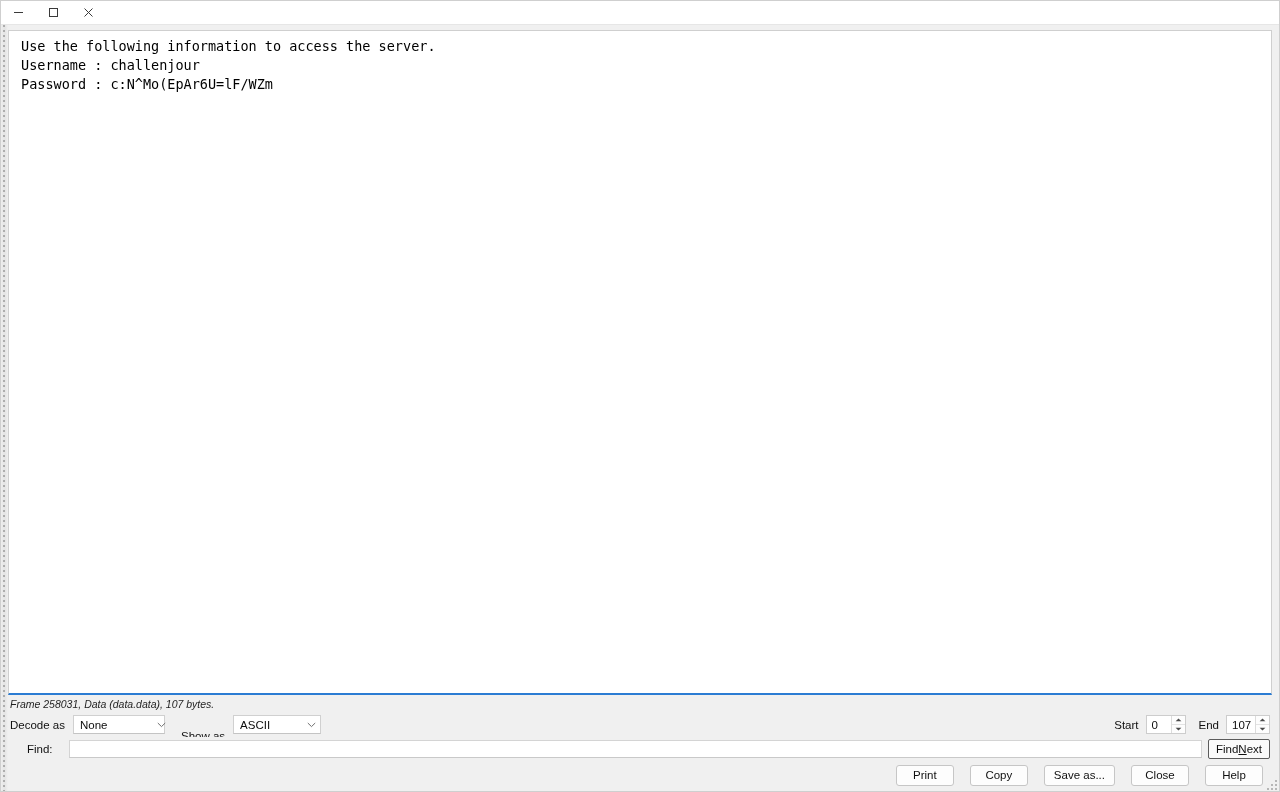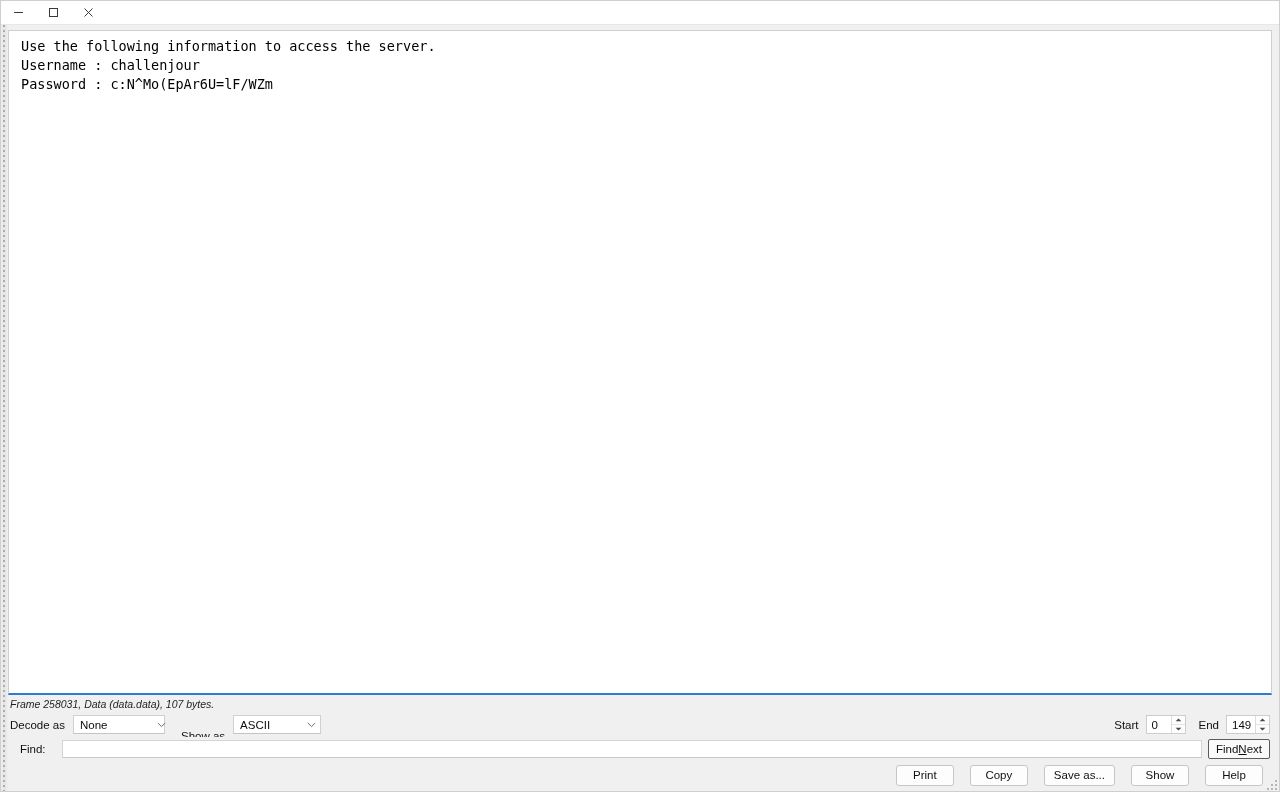--- a/index.html
+++ b/index.html
@@ -215,21 +215,21 @@
   }
   .spin div:first-child { border-bottom: 1px solid #e3e3e3; }
   .nf-start { width: 40px; }
   .nf-end   { width: 44px; }
 
   
   .find-row {
     height: 24px;
     display: flex;
     align-items: center;
-    padding: 0 9px 0 19px;
+    padding: 0 9px 0 26px;
     background: #f0f0f0;
   }
   .find-input {
     flex: 1;
     height: 18px;
     margin: 0 6px 0 16px;
     background: #ffffff;
     border: 1px solid #d4d4d4;
     border-bottom: 1px solid #c9c9c9;
     box-sizing: border-box;
@@ -367,21 +367,21 @@
           <div>
             <svg width="7" height="4" viewBox="0 0 7 4">
                 <path d="M0.6 0.8 L3.5 3.4 L6.4 0.8 Z" fill="currentColor"></path>
               </svg>
           </div>
         </span>
       </div>
 
       <span class="ctl-label" style="margin-left:13px;">End</span>
       <div class="num-field nf-end">
-        <span class="val">149</span>
+        <span class="val">107</span>
         <span class="spin">
           <div>
             <svg width="7" height="4" viewBox="0 0 7 4">
                 <path d="M0.6 3.2 L3.5 0.6 L6.4 3.2 Z" fill="currentColor"></path>
               </svg>
           </div>
           <div>
             <svg width="7" height="4" viewBox="0 0 7 4">
                 <path d="M0.6 0.8 L3.5 3.4 L6.4 0.8 Z" fill="currentColor"></path>
               </svg>
@@ -399,21 +399,21 @@
         <span>Find </span>
           <span class="mn">N</span>
           <span>ext</span>
       </div>
     </div>
 
     <div class="btn-row">
       <div class="btn">Print</div>
       <div class="btn">Copy</div>
       <div class="btn">Save as...</div>
-      <div class="btn">Show</div>
+      <div class="btn">Close</div>
       <div class="btn">Help</div>
       <span class="grip">
         <i style="right:0;bottom:0"></i>
         <i style="right:4px;bottom:0"></i>
         <i style="right:8px;bottom:0"></i>
         <i style="right:0;bottom:4px"></i>
         <i style="right:4px;bottom:4px"></i>
         <i style="right:0;bottom:8px"></i>
       </span>
     </div>

